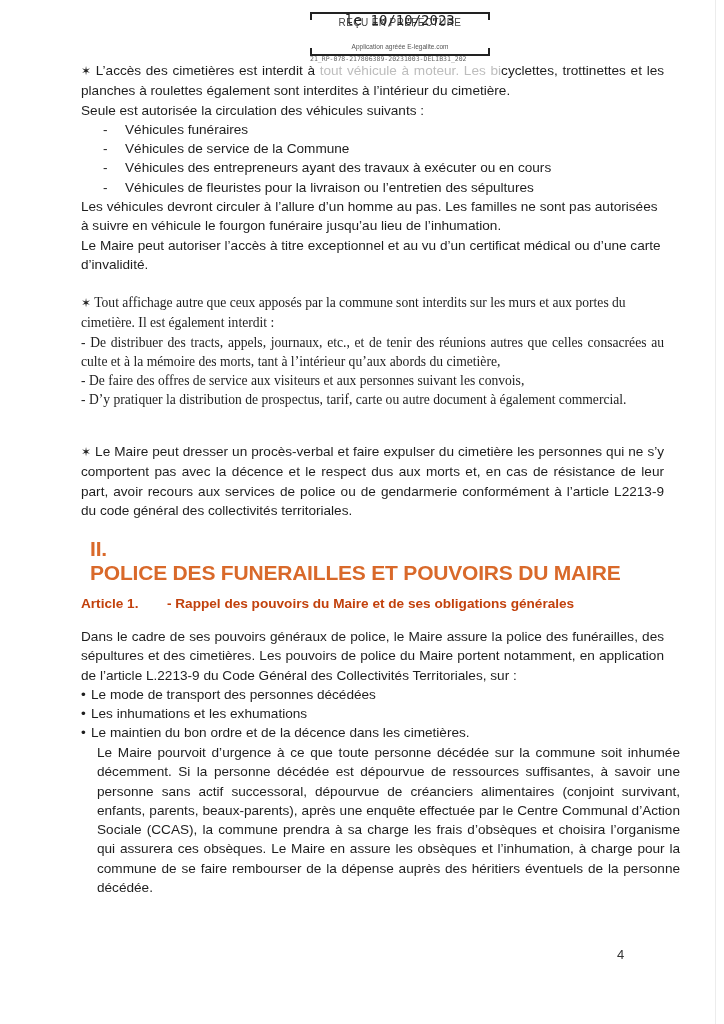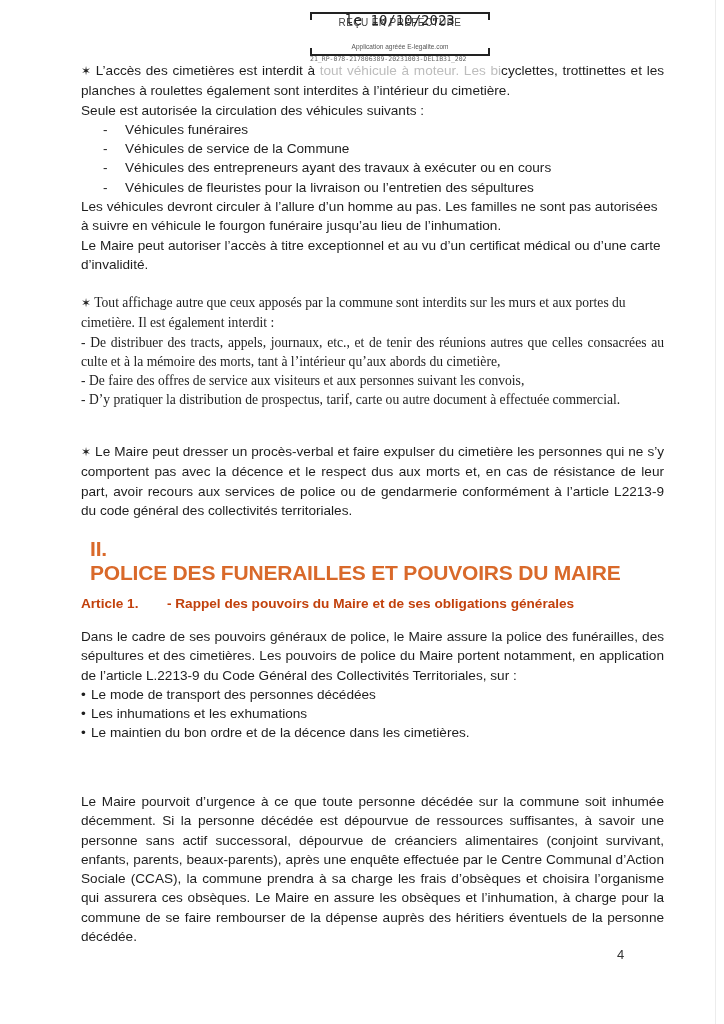--- a/index.html
+++ b/index.html
@@ -82,21 +82,21 @@
       <li><span class="dash">-</span><span>Véhicules de fleuristes pour la livraison ou l’entretien des sépultures</span></li>
     </ul>
     <p>Les véhicules devront circuler à l’allure d’un homme au pas. Les familles ne sont pas autorisées à suivre en véhicule le fourgon funéraire jusqu’au lieu de l’inhumation.</p>
     <p>Le Maire peut autoriser l’accès à titre exceptionnel et au vu d’un certificat médical ou d’une carte d’invalidité.</p>
   </div>
 
   <div class="content" style="top:293px;font-family:Liberation Serif, serif;">
     <p><span class="star">✶</span><span> Tout affichage autre que ceux apposés par la commune sont interdits sur les murs et aux portes du cimetière. Il est également interdit :</span></p>
     <p class="justify">- De distribuer des tracts, appels, journaux, etc., et de tenir des réunions autres que celles consacrées au culte et à la mémoire des morts, tant à l’intérieur qu’aux abords du cimetière,</p>
     <p> - De faire des offres de service aux visiteurs et aux personnes suivant les convois,</p>
-    <p class="justify">- D’y pratiquer la distribution de prospectus, tarif, carte ou autre document à effectuée commercial.</p>
+    <p class="justify">- D’y pratiquer la distribution de prospectus, tarif, carte ou autre document à également commercial.</p>
   </div>
 
   <div class="content" style="top:442px;">
     <p class="justify"><span class="star">✶</span><span> Le Maire peut dresser un procès-verbal et faire expulser du cimetière les personnes qui ne s’y comportent pas avec la décence et le respect dus aux morts et, en cas de résistance de leur part, avoir recours aux services de police ou de gendarmerie conformément à l’article L2213-9 du code général des collectivités territoriales.</span></p>
   </div>
 
   <div class="heading">
     <span class="num">II.</span>
     <span>POLICE DES FUNERAILLES ET POUVOIRS DU MAIRE</span>
   </div>
@@ -108,18 +108,18 @@
 
   <div class="content" style="top:627px;">
     <p class="justify">Dans le cadre de ses pouvoirs généraux de police, le Maire assure la police des funérailles, des sépultures et des cimetières. Les pouvoirs de police du Maire portent notamment, en application de l’article L.2213-9 du Code Général des Collectivités Territoriales, sur :</p>
     <ul class="bullet-list">
       <li><span class="bul">•</span><span>Le mode de transport des personnes décédées</span></li>
       <li><span class="bul">•</span><span>Les inhumations et les exhumations</span></li>
       <li><span class="bul">•</span><span>Le maintien du bon ordre et de la décence dans les cimetières.</span></li>
     </ul>
   </div>
 
-  <div class="content" style="top:792px;">
+  <div class="content" style="top:743px;margin-left:16px;">
     <p class="justify">Le Maire pourvoit d’urgence à ce que toute personne décédée sur la commune soit inhumée décemment. Si la personne décédée est dépourvue de ressources suffisantes, à savoir une personne sans actif successoral, dépourvue de créanciers alimentaires (conjoint survivant, enfants, parents, beaux-parents), après une enquête effectuée par le Centre Communal d’Action Sociale (CCAS), la commune prendra à sa charge les frais d’obsèques et choisira l’organisme qui assurera ces obsèques. Le Maire en assure les obsèques et l’inhumation, à charge pour la commune de se faire rembourser de la dépense auprès des héritiers éventuels de la personne décédée.</p>
   </div>
 
   <div class="page-number">4</div>
 </div>
 
 </body></html>

